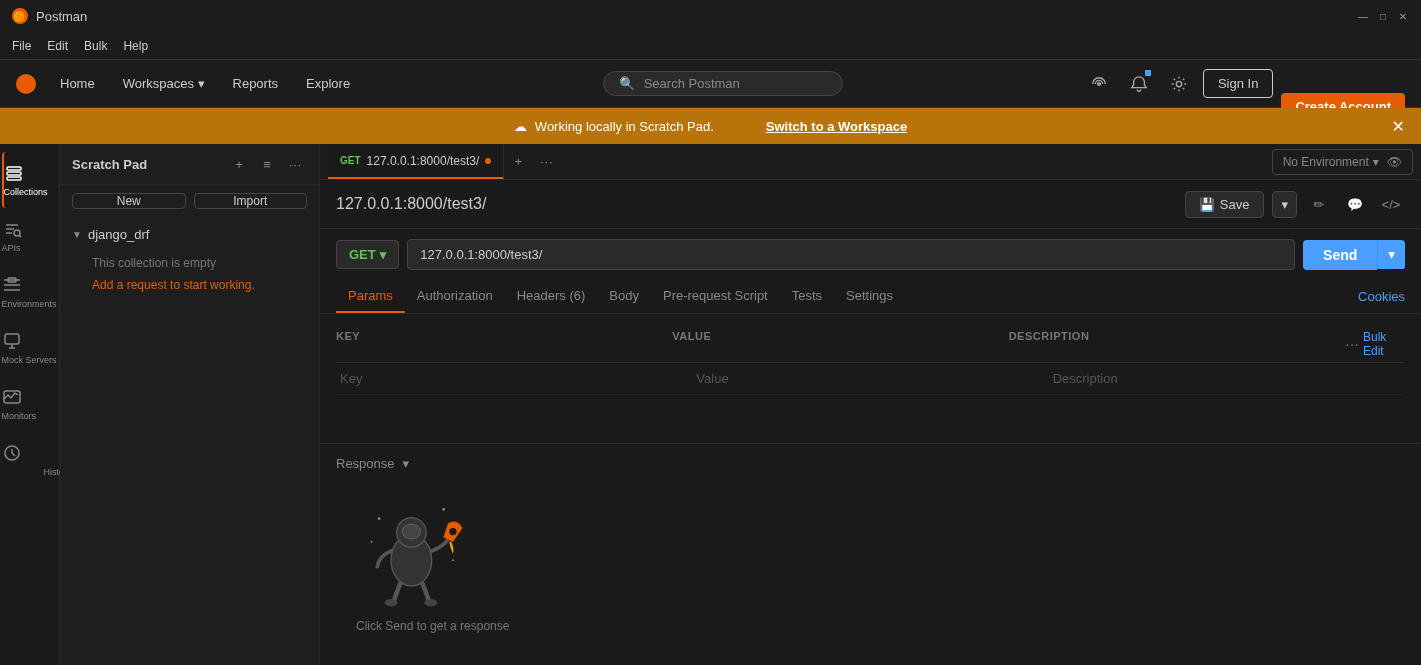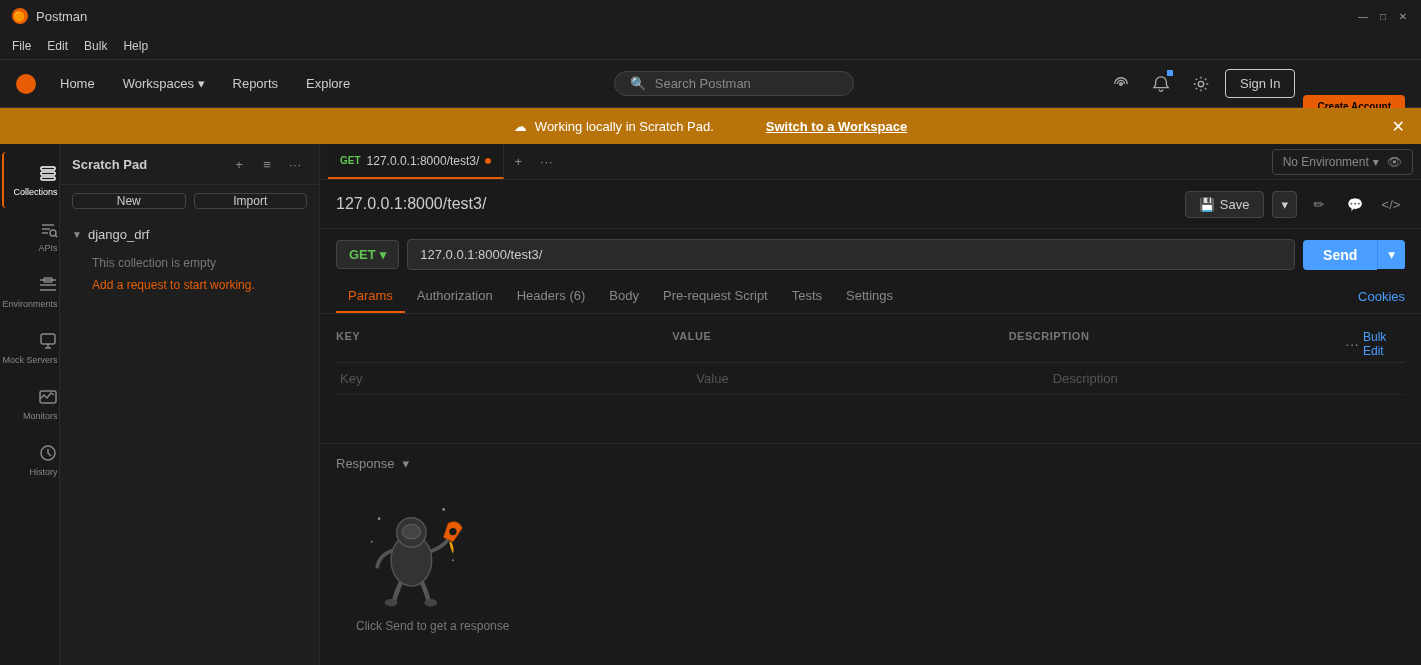--- a/index.html
+++ b/index.html
@@ -59,42 +59,42 @@
       border-radius: 20px;
       padding: 4px 16px;
       width: 240px;
       gap: 8px;
       cursor: pointer;
     }
     .search-input-wrap span { color: #888; font-size: 13px; }
     .nav-actions { display: flex; align-items: center; gap: 8px; }
     .nav-icon-btn { width: 32px; height: 32px; display: flex; align-items: center; justify-content: center; cursor: pointer; color: #aaa; border-radius: 4px; }
     .sign-in-btn { padding: 6px 14px; background: none; border: 1px solid #ccc; color: #ccc; border-radius: 4px; cursor: pointer; font-size: 13px; }
-    .create-account-btn { padding: 6px 14px; background: #e85d04; border: none; color: #000000; border-radius: 4px; cursor: pointer; font-size: 10px; font-weight: 600; margin-top: 46px; }
+    .create-account-btn { padding: 6px 14px; background: #e85d04; border: none; color: #ffffff; border-radius: 4px; cursor: pointer; font-size: 13px; font-weight: 600; margin-top: 46px; }
 
     
     #banner {
       height: 36px;
       background: #b8730a;
       display: flex;
       align-items: center;
       justify-content: center;
       gap: 8px;
       position: relative;
     }
     #banner span { font-size: 13px; color: #fff; }
     #banner .switch-link { color: #fff; font-weight: 700; text-decoration: underline; cursor: pointer; margin-left: 44px; }
     #banner .close-banner { position: absolute; right: 16px; cursor: pointer; color: #fff; font-size: 16px; }
 
     
     #main { display: flex; height: calc(665px - 32px - 28px - 48px - 36px); }
 
     
     #sidebar { width: 60px; background: #1a1a1a; display: flex; flex-direction: column; align-items: center; padding-top: 8px; border-right: 1px solid #2a2a2a; }
-    .sidebar-icon { width: 56px; height: 56px; display: flex; flex-direction: column; align-items: flex-end; justify-content: center; gap: 4px; cursor: pointer; color: #888; font-size: 10px; border-radius: 4px; }
+    .sidebar-icon { width: 56px; height: 56px; display: flex; flex-direction: column; align-items: flex-start; justify-content: center; gap: 4px; cursor: pointer; color: #888; font-size: 10px; border-radius: 4px; }
     .sidebar-icon.active { color: #fff; border-left: 2px solid #e85d04; }
     .sidebar-icon svg { width: 20px; height: 20px; }
 
     
     #collections-panel { width: 260px; background: #1e1e1e; border-right: 1px solid #2a2a2a; display: flex; flex-direction: column; }
     #panel-header { display: flex; align-items: center; justify-content: space-between; padding: 8px 12px; border-bottom: 1px solid #2a2a2a; }
     #panel-header .panel-title { font-size: 13px; font-weight: 600; color: #ccc; }
     #panel-header .panel-actions { display: flex; gap: 4px; }
     #panel-header .panel-btn { width: 24px; height: 24px; display: flex; align-items: center; justify-content: center; cursor: pointer; color: #888; border-radius: 3px; }
 

